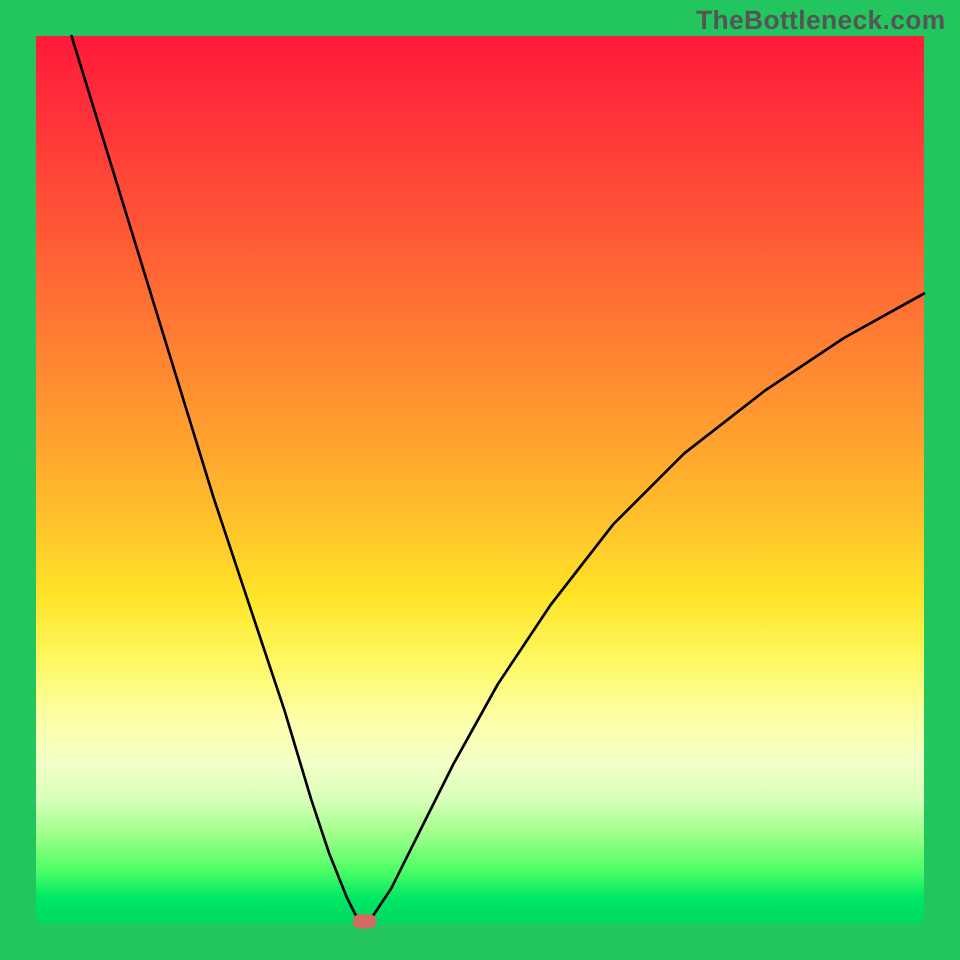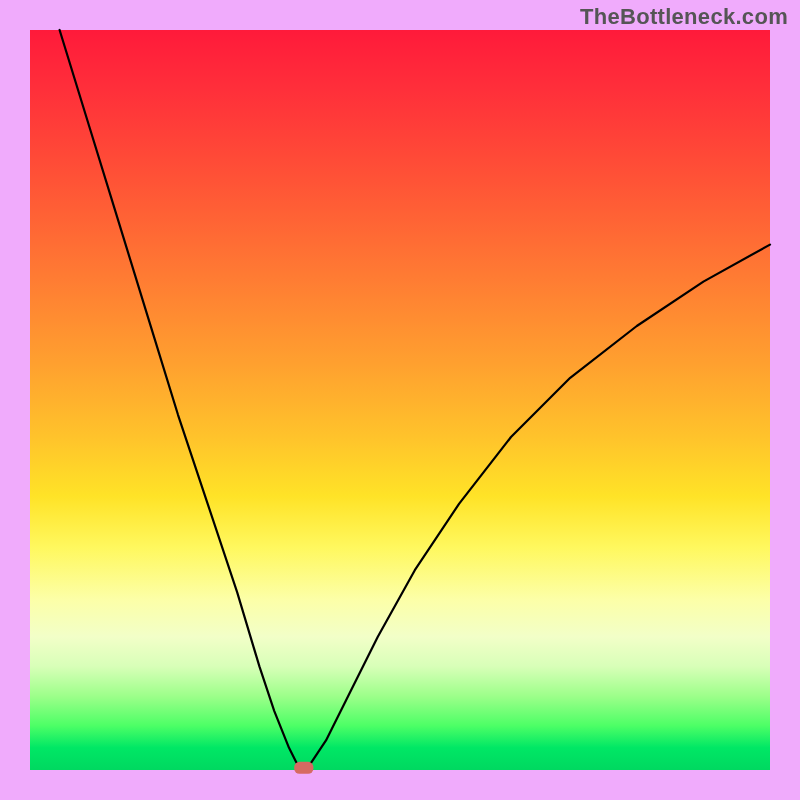--- a/index.html
+++ b/index.html
@@ -8,21 +8,21 @@
     width: 800px;
     height: 800px;
     background: #000;
     font-family: Arial, Helvetica, sans-serif;
     overflow: hidden;
   }
   .frame {
     position: relative;
     width: 800px;
     height: 800px;
-    background: #f0abfc;
+    background: #22c55e;
   }
   .watermark {
     position: absolute;
     top: 4px;
     right: 12px;
     color: #555;
     font-size: 22px;
     font-weight: 600;
     letter-spacing: 0.3px;
     user-select: none;

